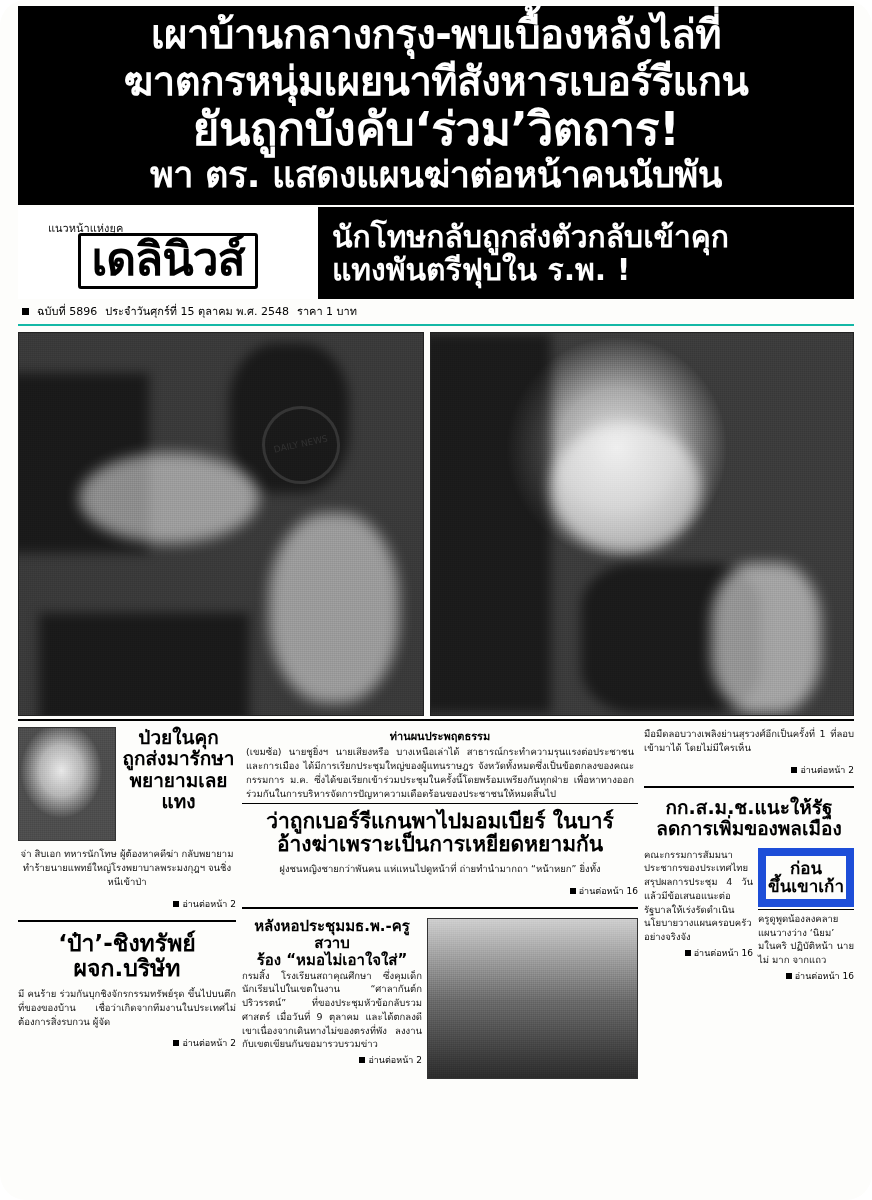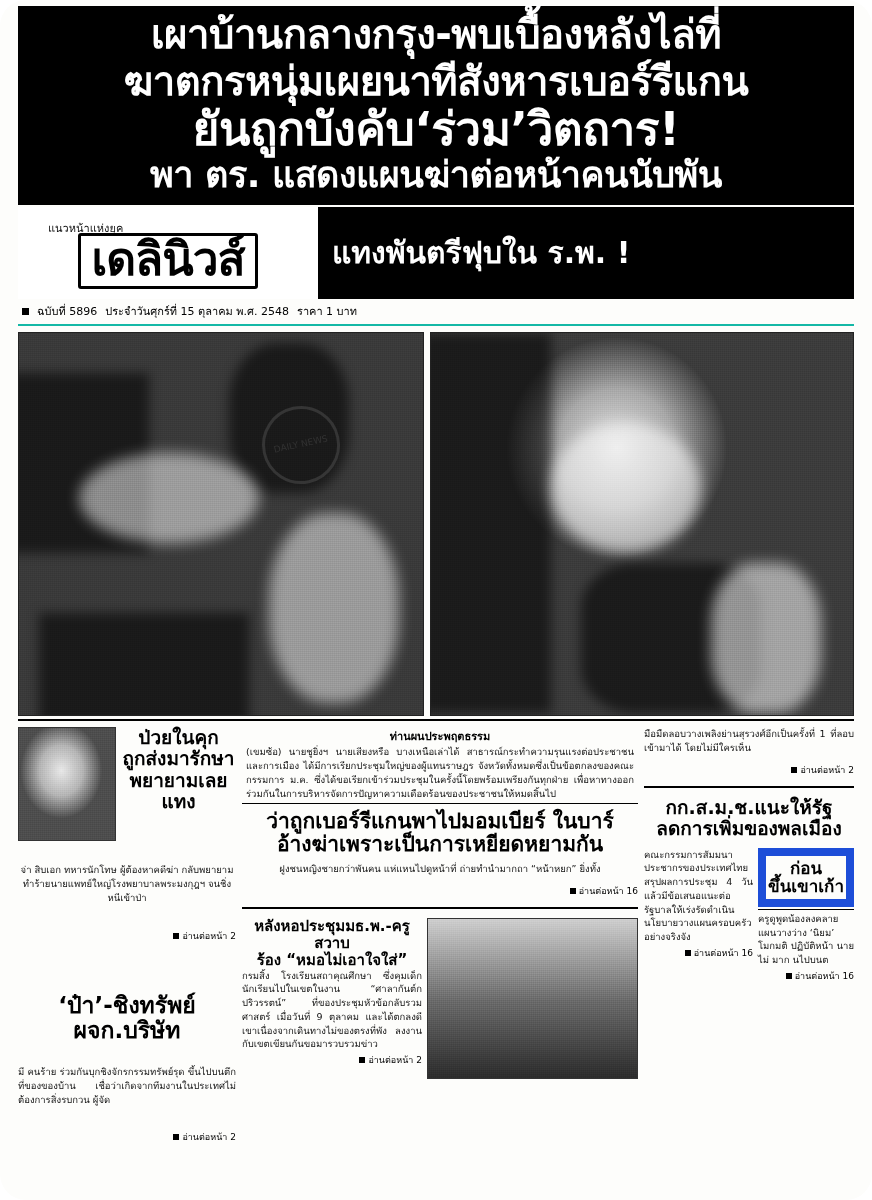--- a/index.html
+++ b/index.html
@@ -156,21 +156,21 @@
     filter: blur(7px);
   }
 
   
   .lower {
     display: flex;
     gap: 6px;
     margin-top: 6px;
     height: 352px;
   }
-  .col-left { width: 218px; display: flex; flex-direction: column; gap: 22px; }
+  .col-left { width: 218px; display: flex; flex-direction: column; gap: 6px; }
   .col-mid { flex: 1; display: flex; flex-direction: column; gap: 6px; }
   .col-right { width: 210px; display: flex; flex-direction: column; gap: 6px; }
 
   .box {
     border-top: 2px solid #000;
     border-bottom: 2px solid #000;
     padding: 3px 4px;
     box-sizing: border-box;
   }
   .hl-small {
@@ -259,20 +259,21 @@
     <div class="hl hl-3">ยันถูกบังคับ‘ร่วม’วิตถาร!</div>
     <div class="hl hl-4">พา ตร. แสดงแผนฆ่าต่อหน้าคนนับพัน</div>
   </div>
 
   <div class="nameplate-row">
     <div class="masthead">
       <div class="masthead-kicker">แนวหน้าแห่งยุค</div>
       <div class="masthead-logo">เดลินิวส์</div>
     </div>
     <div class="nameplate-heads">
+      <div class="np-line">นักโทษกลับถูกส่งตัวกลับเข้าคุก</div>
       <div class="np-line">แทงพันตรีฟุบใน ร.พ. !</div>
     </div>
   </div>
 
   <div class="dateline">
     <span class="sq"></span>
     <span>ฉบับที่ 5896</span>
     <span>ประจำวันศุกร์ที่ 15 ตุลาคม พ.ศ. 2548</span>
     <span>ราคา 1 บาท</span>
   </div>
@@ -377,21 +378,21 @@
           <div class="jump">
             <span class="sq"></span><span>อ่านต่อหน้า 16</span>
           </div>
         </div>
         <div style="width:96px;">
           <div class="badge-box" style="white-space:pre-line;">ก่อน
 ขึ้นเขาเก้า</div>
           <div class="thin-rule"></div>
           <div class="body-text">ครูดูพูดน้องลงคลาย</div>
           <div class="body-text">แผนวางว่าง ‘นิยม’</div>
-          <div class="body-text">โมกมติ ปฏิบัติหน้า นายไม่ มาก นไปบนต</div>
+          <div class="body-text">มในคริ ปฏิบัติหน้า นายไม่ มาก จากแถว</div>
           <div class="jump">
             <span class="sq"></span><span>อ่านต่อหน้า 16</span>
           </div>
         </div>
       </div>
     </div>
   </div>
 
   <div class="stamp">DAILY NEWS</div>
 </div>

